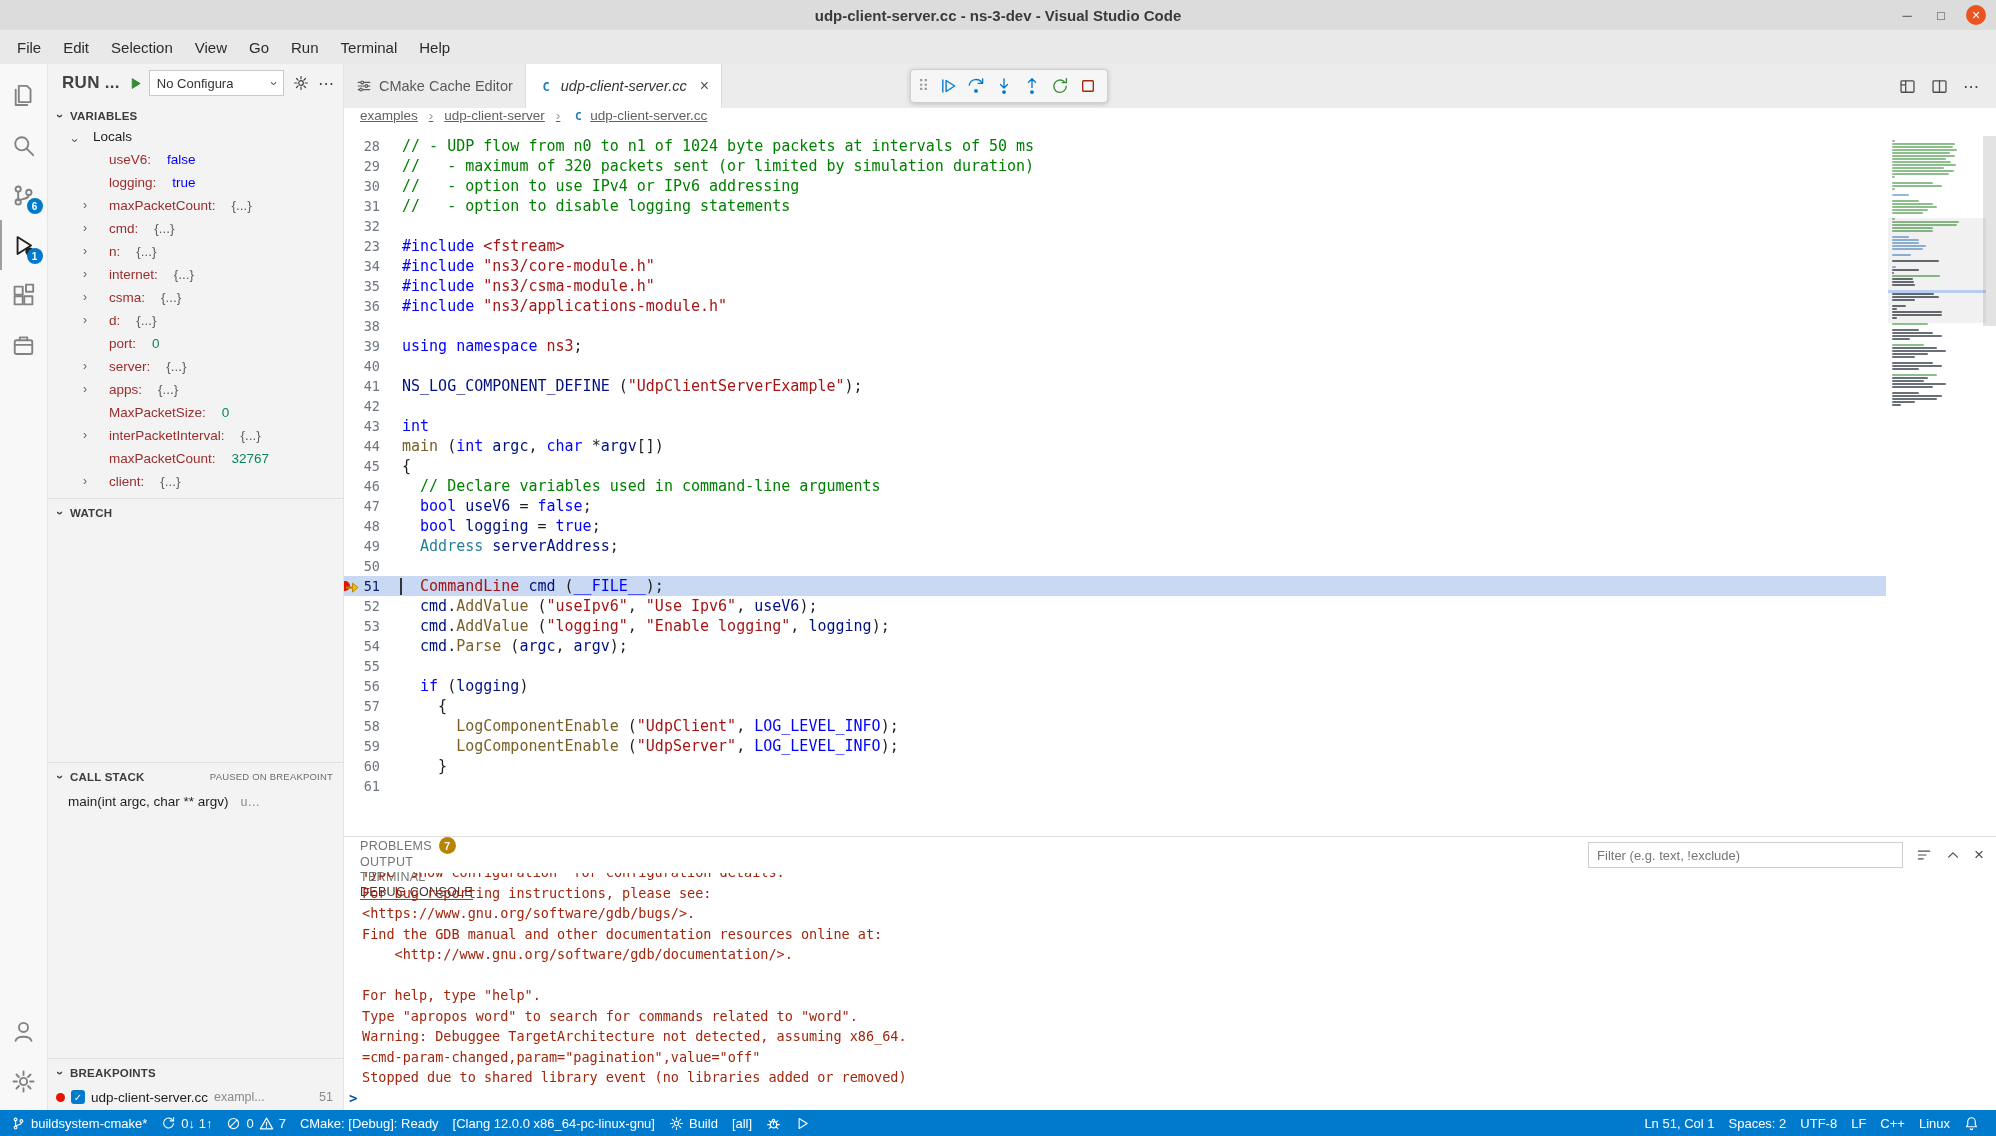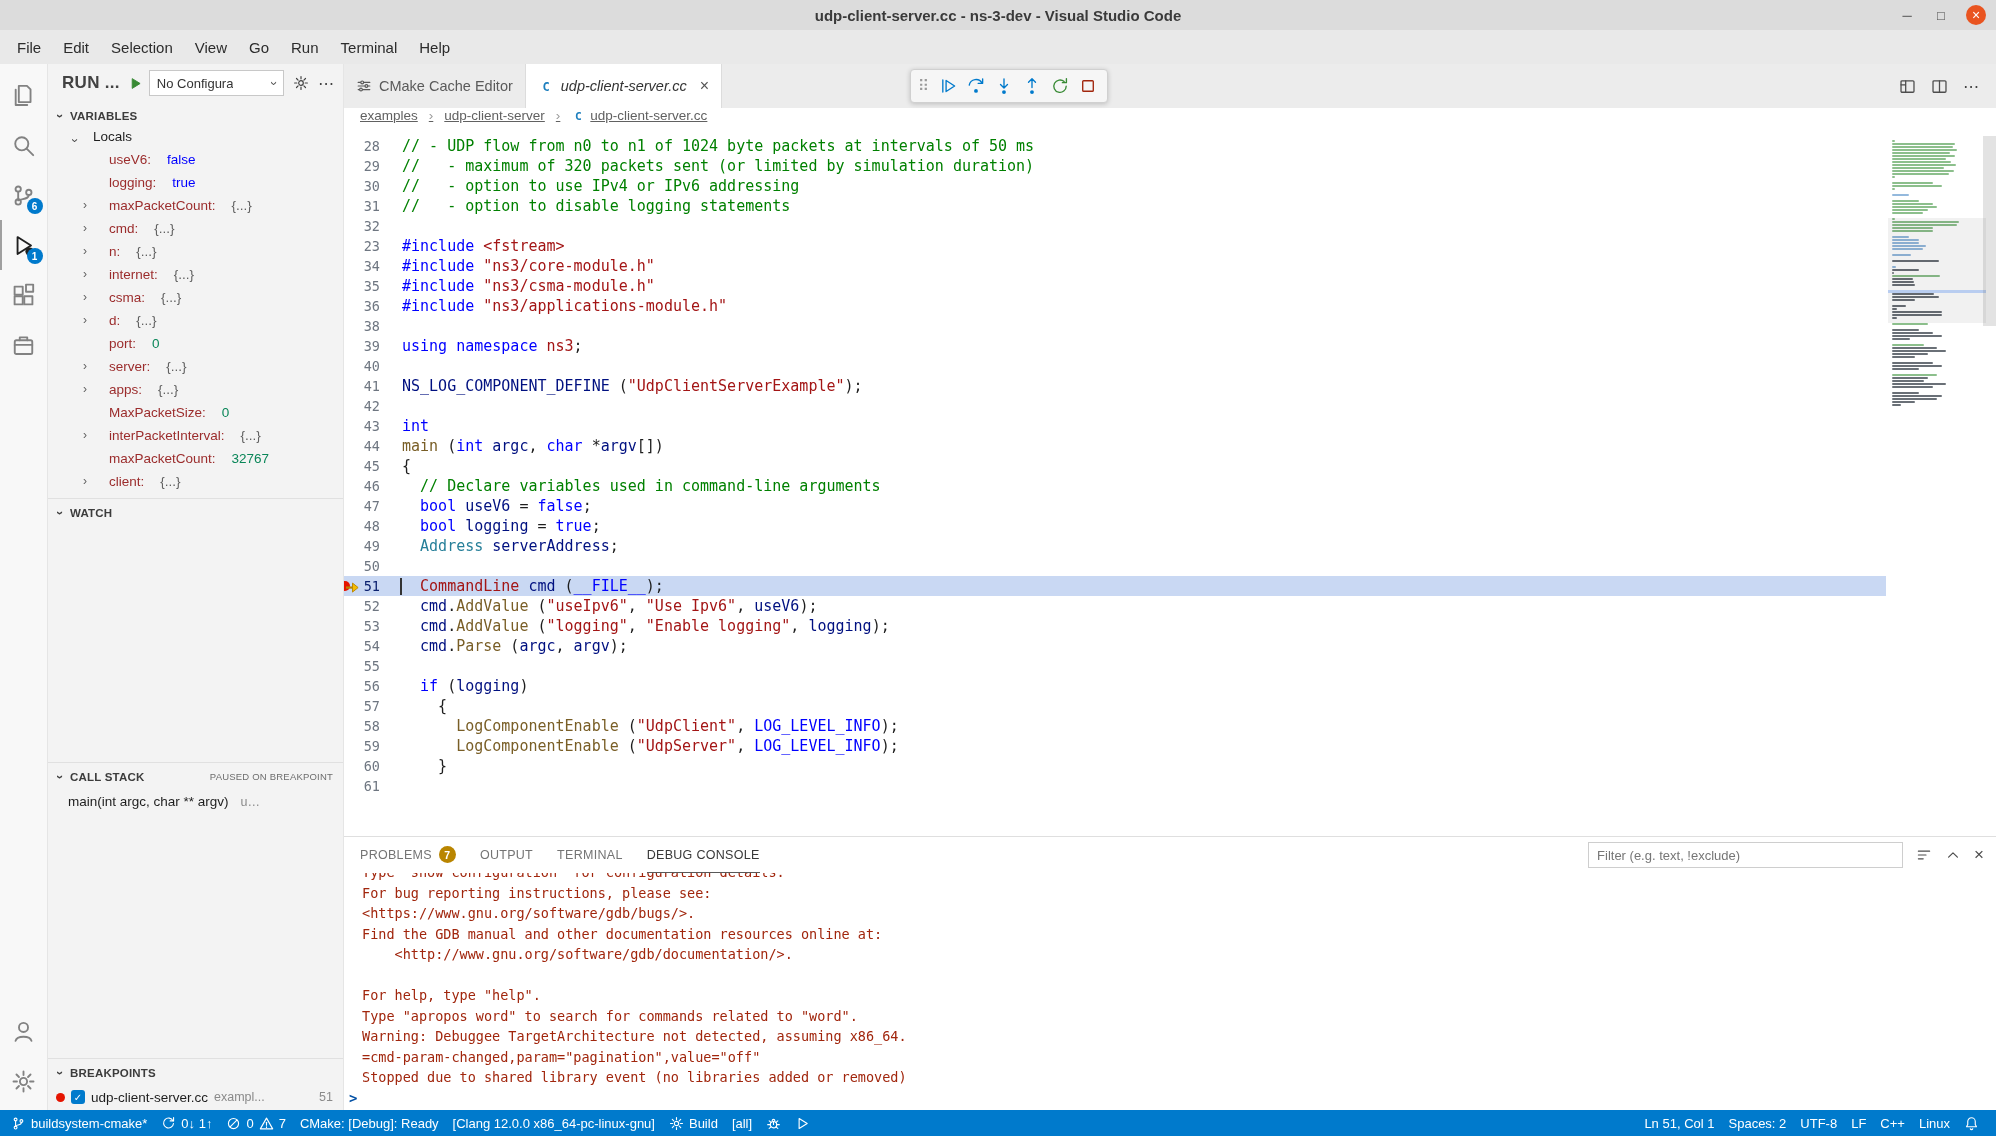--- a/index.html
+++ b/index.html
@@ -793,21 +793,21 @@
             <div class="mm-line mm-d" style="width: 30%;"></div>
             <div class="mm-line mm-d" style="width: 55%;"></div>
             <div class="mm-line mm-d" style="width: 50%;"></div>
             <div class="mm-line mm-d" style="width: 25%;"></div>
             <div class="mm-line mm-d" style="width: 10%;"></div>
           </div>
         <div class="sb-thumb"></div>
       </div>
       <div class="panel">
         <div class="panel-head">
-          <div id="panel-tabs" style="display:flex;height:100%;">
+          <div id="panel-tabs" style="display:flex;height:100%;flex-direction:column;">
               <div class="ptab">
                 <span>PROBLEMS</span>
                 <span class="pt-badge">7</span>
               </div>
               <div class="ptab">
                 <span>OUTPUT</span>
               </div>
               <div class="ptab">
                 <span>TERMINAL</span>
               </div>

